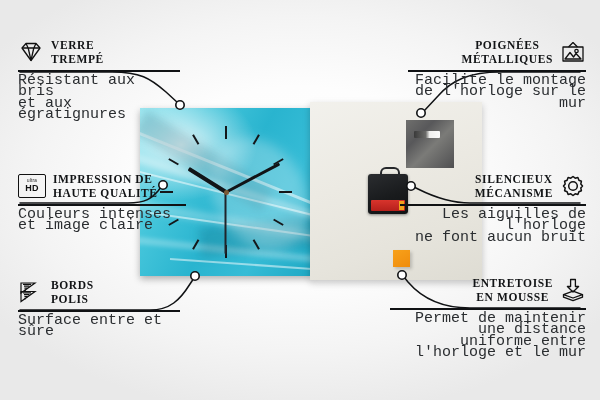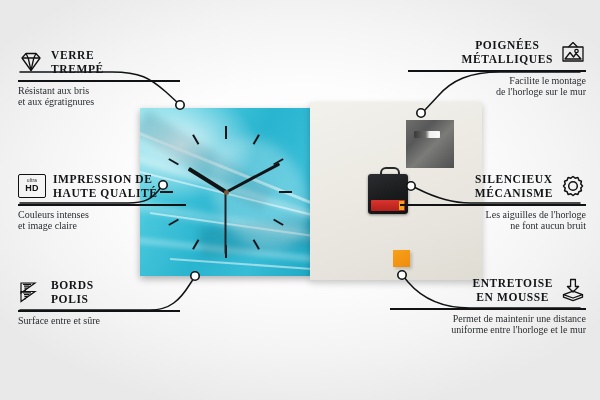--- a/index.html
+++ b/index.html
@@ -73,32 +73,32 @@
   
   .feature{position:absolute;z-index:7;}
   .feat-head{display:flex;align-items:center;gap:7px;}
   .feat-title{
     font-family:"Liberation Serif", serif;
     font-weight:bold;font-size:11.5px;letter-spacing:.6px;color:#121416;
     line-height:14px;text-transform:uppercase;white-space:nowrap;
   }
   .feat-rule{height:1.5px;background:#101214;margin:4px 0 3px;}
   .feat-desc{
-    font-family:Liberation Serif, serif;
-    font-size:10px;line-height:11.5px;color:#2a2d30;white-space:pre-line;
+    font-family:Liberation Mono, monospace;
+    font-size:15px;line-height:11.5px;color:#2a2d30;white-space:pre-line;
   }
   .left .feat-head{justify-content:flex-start;}
   .left .feat-title{text-align:left;}
   .left .feat-desc{text-align:left;}
   .right .feat-head{justify-content:flex-end;}
   .right .feat-title{text-align:center;}
   .right .feat-desc{text-align:right;}
   .ficon{width:26px;height:24px;flex:0 0 26px;display:block;}
 
-  #f-verre{left:18px;top:48px;width:162px;}
+  #f-verre{left:18px;top:38px;width:162px;}
   #f-impression{left:18px;top:172px;width:168px;}
   #f-bords{left:18px;top:278px;width:162px;}
   #f-poignees{right:14px;top:38px;width:178px;}
   #f-mecanisme{right:14px;top:172px;width:186px;}
   #f-entretoise{right:14px;top:276px;width:196px;}
 
   .hdbadge{
     width:26px;height:22px;border:1.6px solid #111;border-radius:2px;
     display:flex;flex-direction:column;align-items:center;justify-content:center;
     font-family:"Liberation Sans", sans-serif;color:#111;line-height:1;

